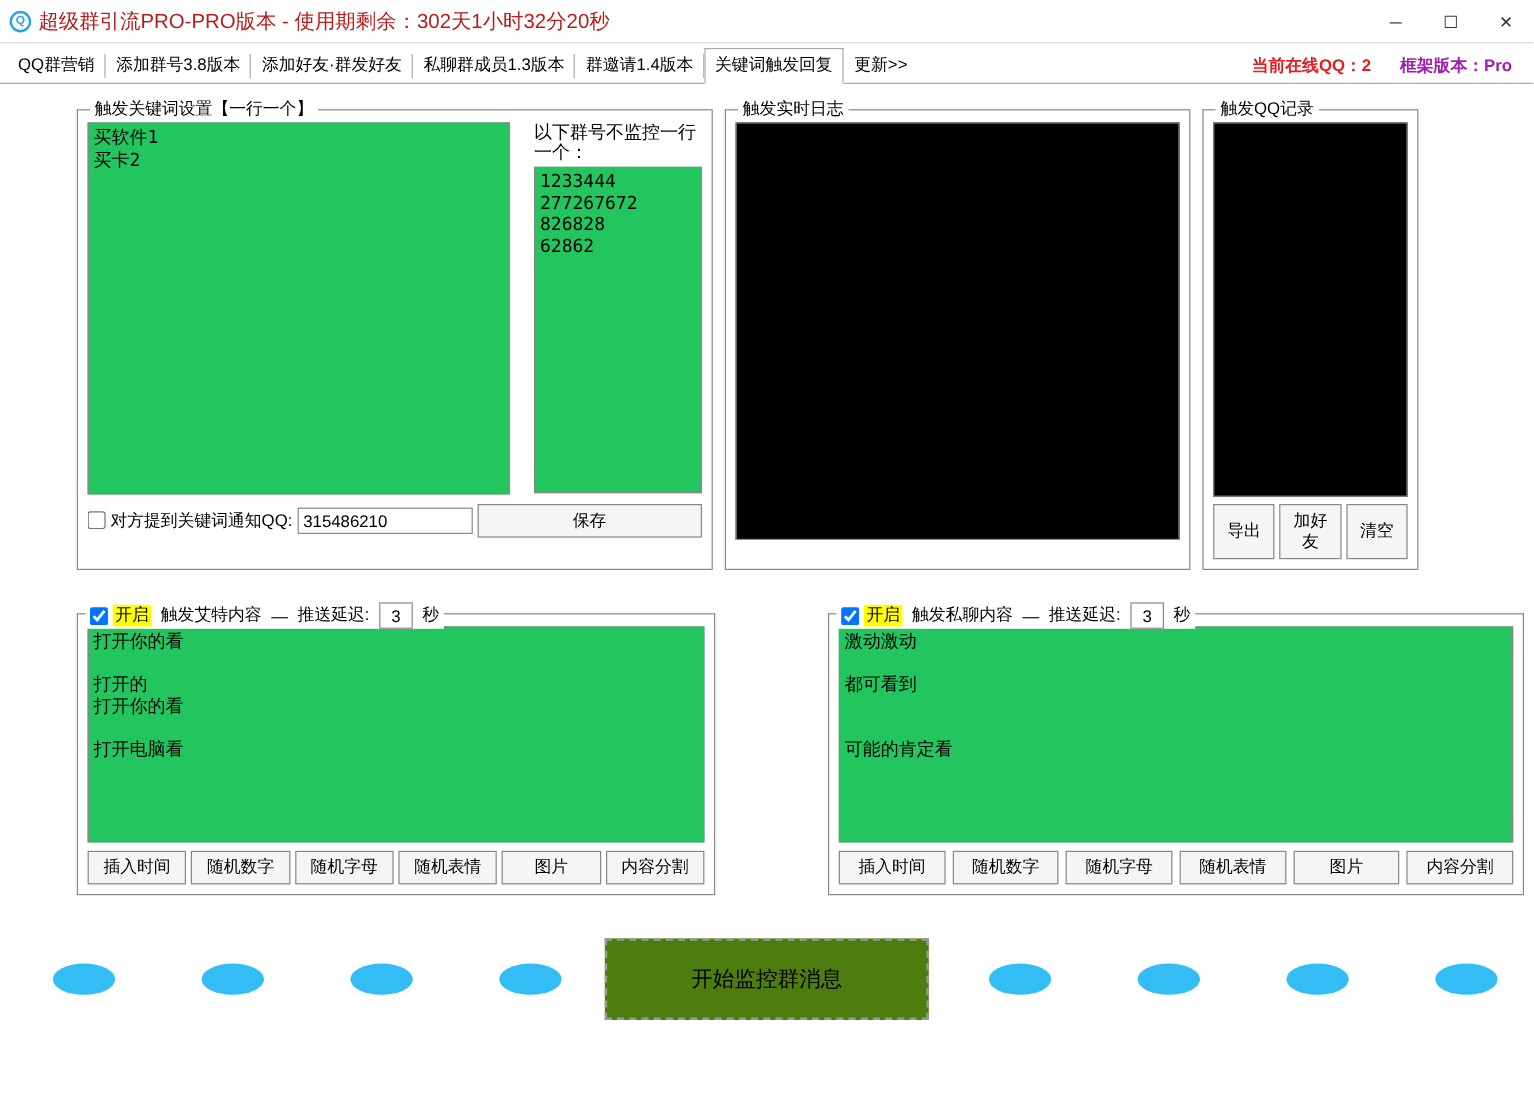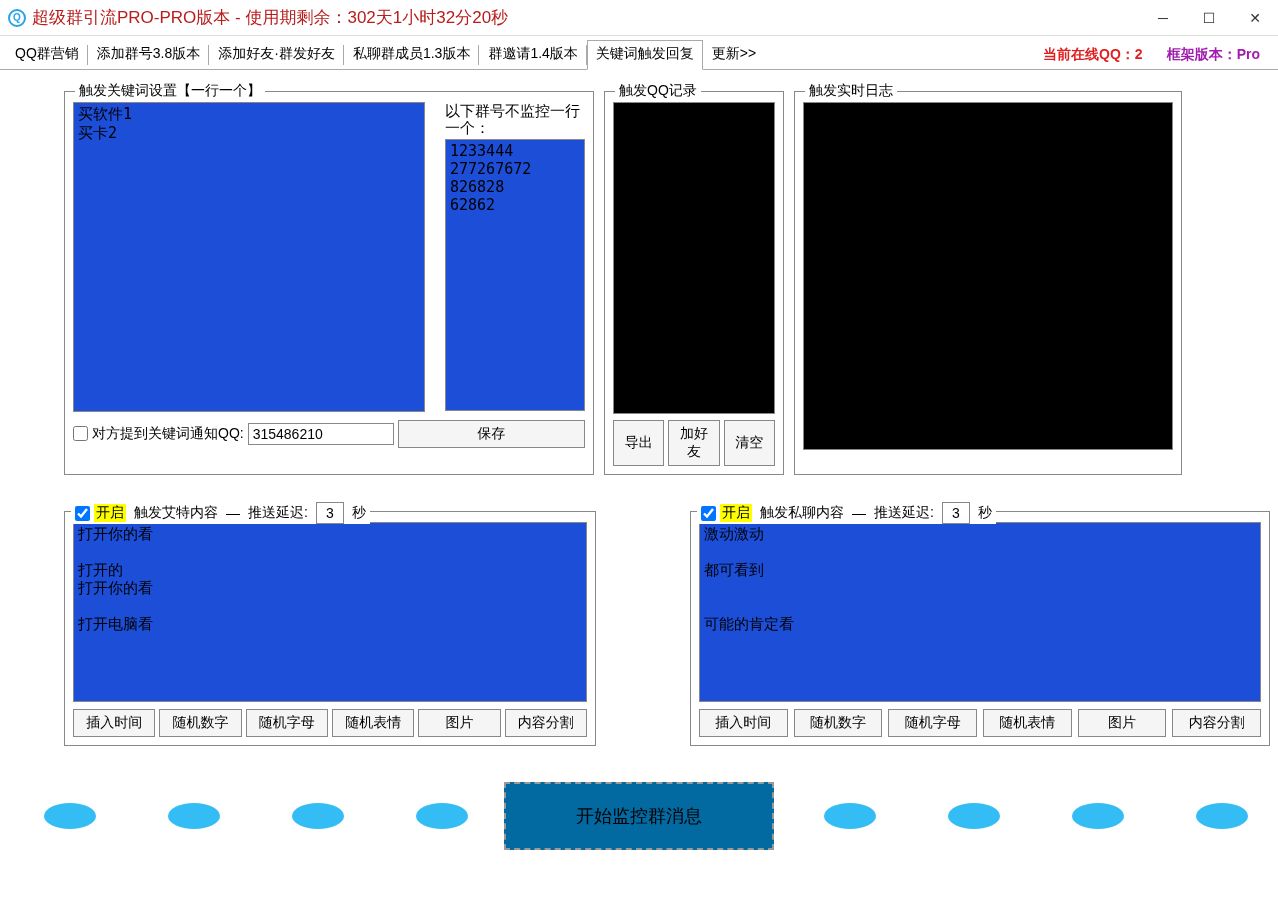--- a/index.html
+++ b/index.html
@@ -88,36 +88,36 @@
   padding: 0 4px;
   font-size: 14px;
 }
 .fs-legend .hl { background: #ffff00; }
 .textarea, .blackbox, .listbox {
   border: 1px solid #888;
   font-family: "SimSun", monospace;
   font-size: 15px;
   resize: none;
 }
-.textarea { padding: 2px 4px; background: #1d4ed8; }
+.textarea { padding: 2px 4px; background: #22c55e; }
 .blackbox { background: #000; }
 .scroll-y { overflow-y: scroll; }
 .btn {
   border: 1px solid #888;
   background: #f5f5f5;
   font-size: 14px;
   padding: 4px 10px;
   cursor: pointer;
   text-align: center;
 }
 .btn-big {
   border: 2px dashed #999;
   padding: 20px 70px;
   font-size: 18px;
-  background: #0369a1;
+  background: #4d7c0f;
   cursor: pointer;
 }
 input[type=text].small {
   border: 1px solid #888;
   font-size: 14px;
   padding: 2px 4px;
 }
 input[type=checkbox] {
   width: 15px; height: 15px;
   vertical-align: middle;
@@ -186,33 +186,33 @@
       <div style="display:flex;align-items:center;gap:4px;margin-top:6px;">
         <label style="display:flex;align-items:center;">
           <input type="checkbox" style="">
           <span style="font-size:14px;">对方提到关键词通知QQ:</span>
         </label>
         <input type="text" class="small" style="width: 146px;" value="315486210">
         <button class="btn" style="flex:1;height:28px;">保存</button>
       </div>
     </div>
 
+    <div class="fieldset log-panel">
+      <div class="fs-legend">触发实时日志</div>
+      <div class="blackbox scroll-y" style="width:100%;height:348px;"></div>
+    </div>
+
     <div class="fieldset qq-panel">
       <div class="fs-legend">触发QQ记录</div>
       <div class="blackbox scroll-y" style="width:100%;height:312px;"></div>
       <div style="display:flex;gap:4px;margin-top:6px;">
         <button class="btn" style="flex:1;">导出</button>
         <button class="btn" style="flex:1;">加好友</button>
         <button class="btn" style="flex:1;">清空</button>
       </div>
-    </div>
-
-    <div class="fieldset log-panel">
-      <div class="fs-legend">触发实时日志</div>
-      <div class="blackbox scroll-y" style="width:100%;height:348px;"></div>
     </div>
   </div>
 
   <div class="row" style="margin-left:56px;margin-top:36px;justify-content:space-between;">
 
     <div class="fieldset at-panel">
       <div class="fs-legend" style="left:6px;display:flex;align-items:center;gap:8px;">
         <label style="display:flex;align-items:center;">
           <input type="checkbox" checked="" style="">
           <span class="hl" style="padding:0 2px;">开启</span>

